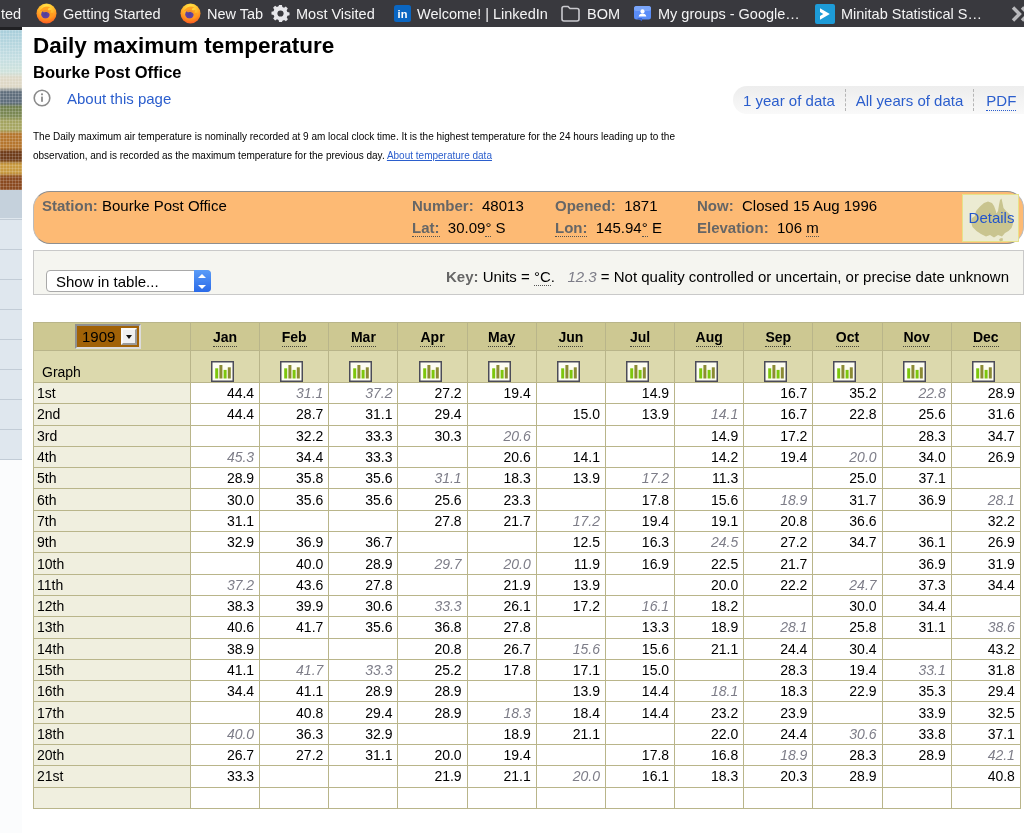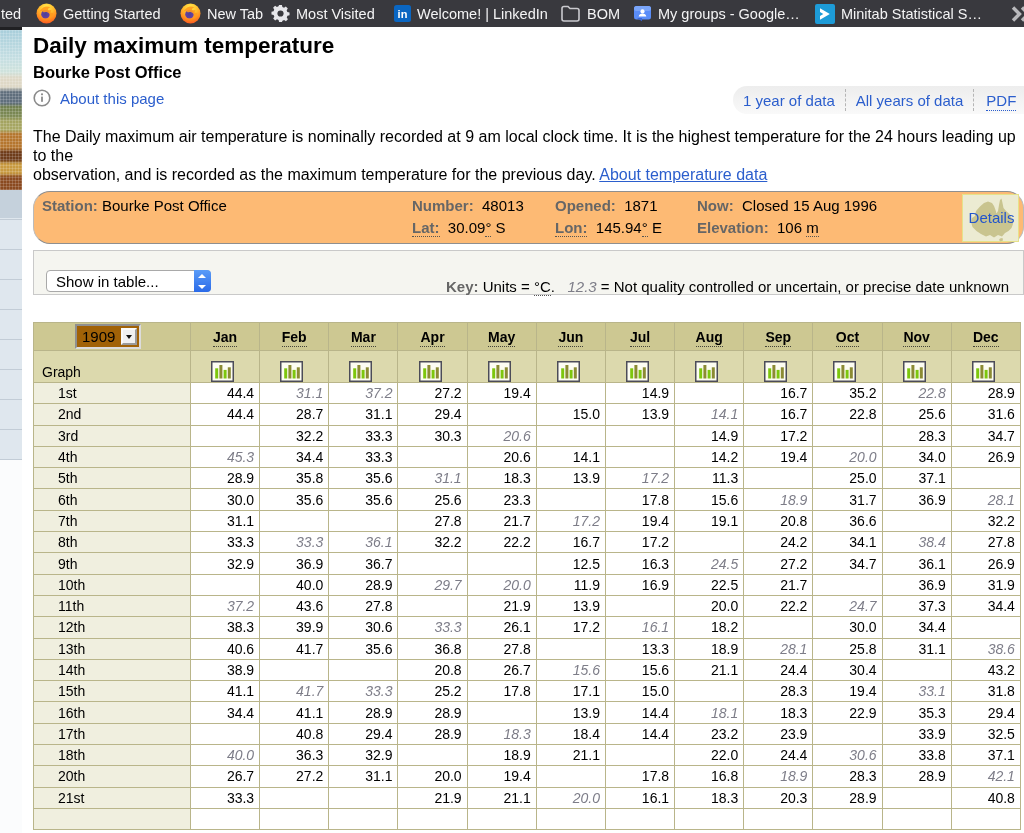--- a/index.html
+++ b/index.html
@@ -10,55 +10,55 @@
 #bbar svg { display:block; }
 
 #sliver { position:absolute; left:0; top:27px; width:22px; height:806px; background:#fbfcfd; }
 #sliver .seg { position:absolute; left:0; width:22px; }
 .pix { background-image:repeating-linear-gradient(0deg, rgba(255,255,255,0.16) 0 1px, transparent 1px 3px), repeating-linear-gradient(90deg, rgba(255,255,255,0.16) 0 1px, transparent 1px 3px); }
 
 #page { position:absolute; left:22px; top:27px; width:1002px; height:806px; background:#fff; }
 h1 { position:absolute; left:11px; top:6px; font-size:22.5px; color:#000; letter-spacing:0; }
 h2 { position:absolute; left:11px; top:36px; font-size:16.5px; color:#000; }
 a { color:#2b5ecd; text-decoration:none; }
-#about { position:absolute; left:11px; top:62px; font-size:15px; display:flex; align-items:center; gap:9px; }
+#about { position:absolute; left:11px; top:62px; font-size:15px; display:flex; align-items:center; gap:16px; }
 #pill { position:absolute; left:711px; top:59px; width:291px; height:28px; background:linear-gradient(#ededed,#f9f9f9); border-radius:14px 0 0 14px; font-size:15px; display:flex; align-items:center; }
 #pill span.sep { width:0; height:22px; border-left:1px dashed #b5b5b5; }
 #pill a { padding:0 10px; color:#2b5ecd; }
-#para { position:absolute; left:11px; top:100px; width:985px; font-size:16px; line-height:19px; color:#000; }
+#para { position:absolute; left:11px; top:100px; width:985px; font-size:10px; line-height:19px; color:#000; }
 #para a { text-decoration:underline; }
 
 #sbar { position:absolute; left:11px; top:164px; width:991px; height:53px; background:#fdba74; border-top:1px solid #8f8f8f; border-bottom:1px solid #8f8f8f; border-left:1px solid #bbb; border-right:1px solid #bbb; font-size:15px;border-radius:17px; }
 #sbar b { color:#666; font-weight:bold; }
 #sbar .v { color:#000; }
 #sbar .pos { position:absolute; white-space:nowrap; }
 .dot { border-bottom:1px dotted #555; }
 #details { position:absolute; left:928px; top:2px; width:57px; height:48px; background:#ecebd2; border:1px solid #e6e28a; }
 #details a { position:absolute; left:0; top:14px; width:57px; text-align:center; font-size:15px; color:#2255cc; }
 
 #kbar { position:absolute; left:11px; top:223px; width:991px; height:45px; background:#f5f5f0; border:1px solid #c9c9c9; font-size:15px; }
 #sel1 { position:absolute; left:12px; top:19px; width:165px; height:22px; background:#fff; border:1px solid #a9a9a9; border-radius:4px; font-size:15px; color:#000; }
 #sel1 .txt { position:absolute; left:9px; top:2px; }
 #sel1 .btn { position:absolute; right:-1px; top:-1px; width:17px; height:22px; background:linear-gradient(#5a9cf8,#2a6ae8); border-radius:0 4px 4px 0; }
 #sel1 .btn:before { content:""; position:absolute; left:4.2px; top:3.5px; width:0; height:0; border:4.2px solid transparent; border-bottom:4.8px solid #fff; border-top:none; }
 #sel1 .btn:after { content:""; position:absolute; left:4.2px; bottom:3.5px; width:0; height:0; border:4.2px solid transparent; border-top:4.8px solid #fff; border-bottom:none; }
-#keytxt { position:absolute; left:412px; top:27px; white-space:nowrap; }
+#keytxt { position:absolute; left:412px; top:17px; white-space:nowrap; }
 #keytxt b { color:#666; }
 .ital { color:#7d7d88; font-style:italic; }
 
 #ttab { position:absolute; left:11px; top:295px; width:987px; border-collapse:collapse; table-layout:fixed; font-size:14px; }
 #ttab col.c0 { width:157px; }
 #ttab col.cm { width:69.17px; }
 #ttab th, #ttab td { border:1px solid #b9b58a; padding:0; overflow:hidden; white-space:nowrap; }
 #ttab thead th { height:28px; background:#cdc892; font-weight:bold; text-align:center; vertical-align:middle; }
 #ttab .ab { border-bottom:1px dotted #44443a; padding-bottom:1px; }
 #ttab tr.grow td { height:29px; background:#dcd9ad; text-align:center; vertical-align:middle; padding-top:10px; }
 #ttab tr.grow td.lbl { text-align:left; }
 #ttab tbody td { height:21.3px; background:#fff; text-align:right; padding-right:5px; vertical-align:middle; }
-#ttab td.lbl { background:#f0efdf; text-align:left; padding-left:24px; }
+#ttab td.lbl { background:#f0efdf; text-align:left; padding-left:3px; }
 #ttab tr.grow td.lbl { padding-left:6px; }
 #ttab td.q { color:#7d7d88; font-style:italic; }
 #ttab svg { display:block; margin:0 auto; }
 #ysel { position:absolute; left:53px; top:297px; width:66px; height:25px; background:#a16207; border:2px solid; border-color:#8f8f8f #dcdcdc #dcdcdc #8f8f8f; }
 #ysel .txt { position:absolute; left:5px; top:2px; font-size:15px; }
 #ysel .btn { position:absolute; right:2px; top:2px; width:16px; height:17px; background:#f0f0f0; border:2px solid; border-color:#fbfbfb #9a9a9a #9a9a9a #fbfbfb; }
 #ysel .btn:before { content:""; position:absolute; left:2.5px; top:4.5px; border:3.8px solid transparent; border-top:4.5px solid #111; }
 </style></head>
 <body>
 <div id="root">
@@ -443,35 +443,20 @@
             <td class="d">21.7</td>
             <td class="d q">17.2</td>
             <td class="d">19.4</td>
             <td class="d">19.1</td>
             <td class="d">20.8</td>
             <td class="d">36.6</td>
             <td class="d"></td>
             <td class="d">32.2</td>
           </tr>
 <tr>
-            <td class="lbl">8th</td>
-            <td class="d">33.3</td>
-            <td class="d q">33.3</td>
-            <td class="d q">36.1</td>
-            <td class="d">32.2</td>
-            <td class="d">22.2</td>
-            <td class="d">16.7</td>
-            <td class="d">17.2</td>
-            <td class="d"></td>
-            <td class="d">24.2</td>
-            <td class="d">34.1</td>
-            <td class="d q">38.4</td>
-            <td class="d">27.8</td>
-          </tr>
-<tr>
             <td class="lbl">9th</td>
             <td class="d">32.9</td>
             <td class="d">36.9</td>
             <td class="d">36.7</td>
             <td class="d"></td>
             <td class="d"></td>
             <td class="d">12.5</td>
             <td class="d">16.3</td>
             <td class="d q">24.5</td>
             <td class="d">27.2</td>

